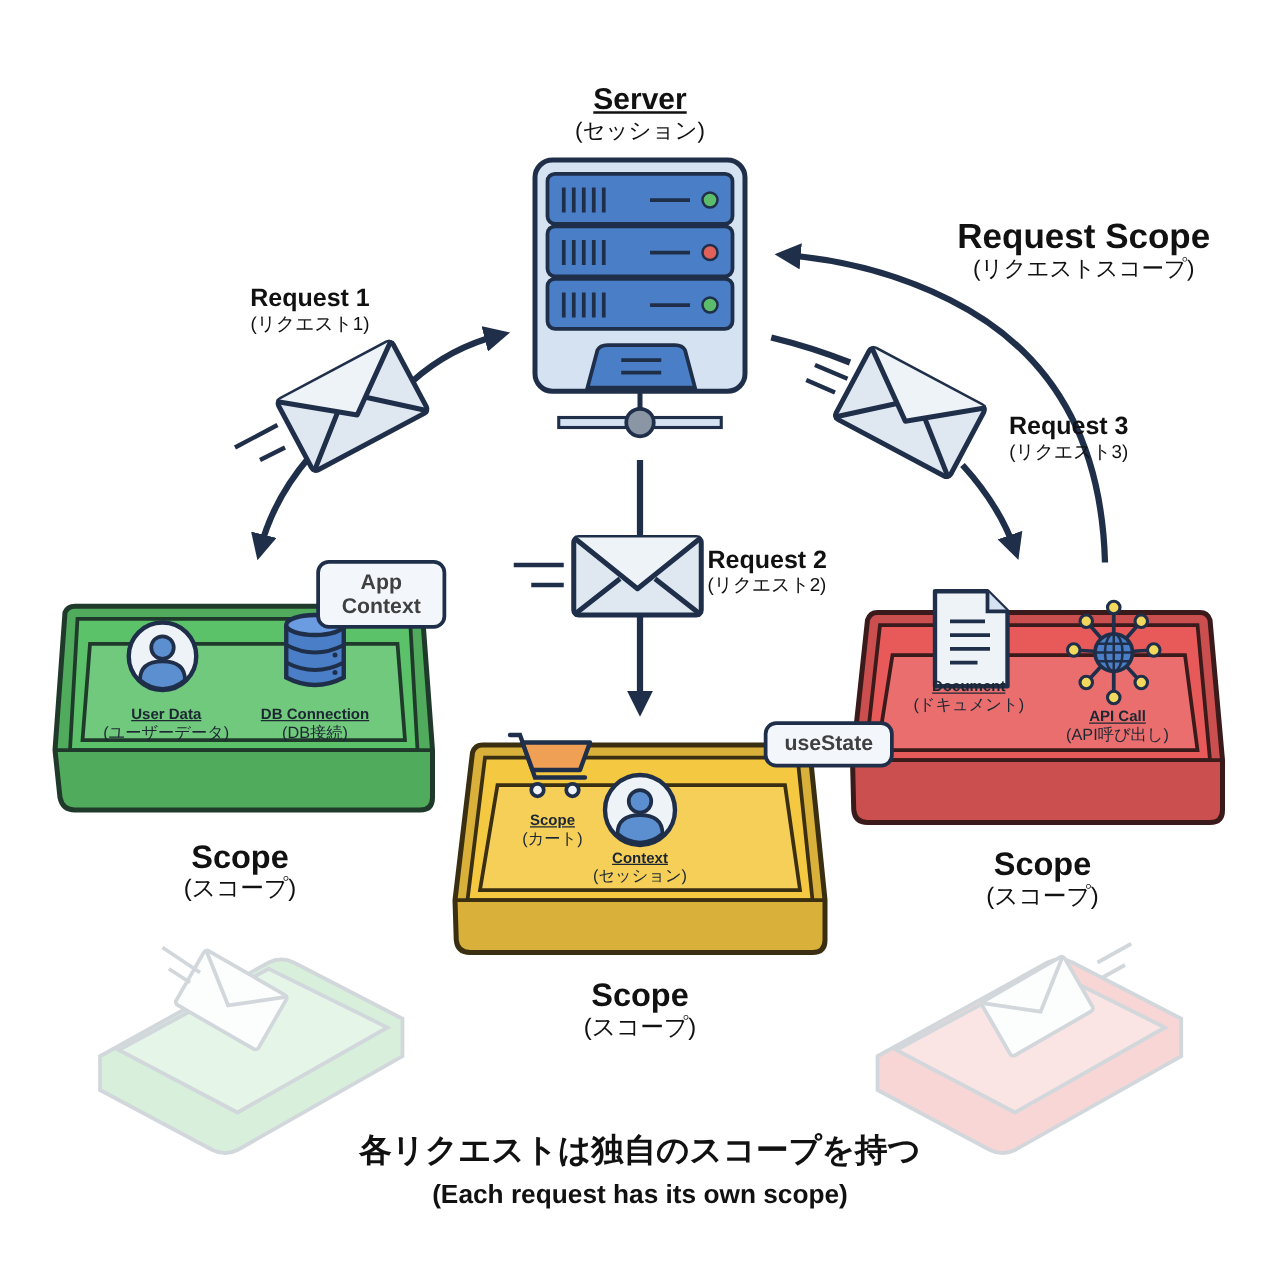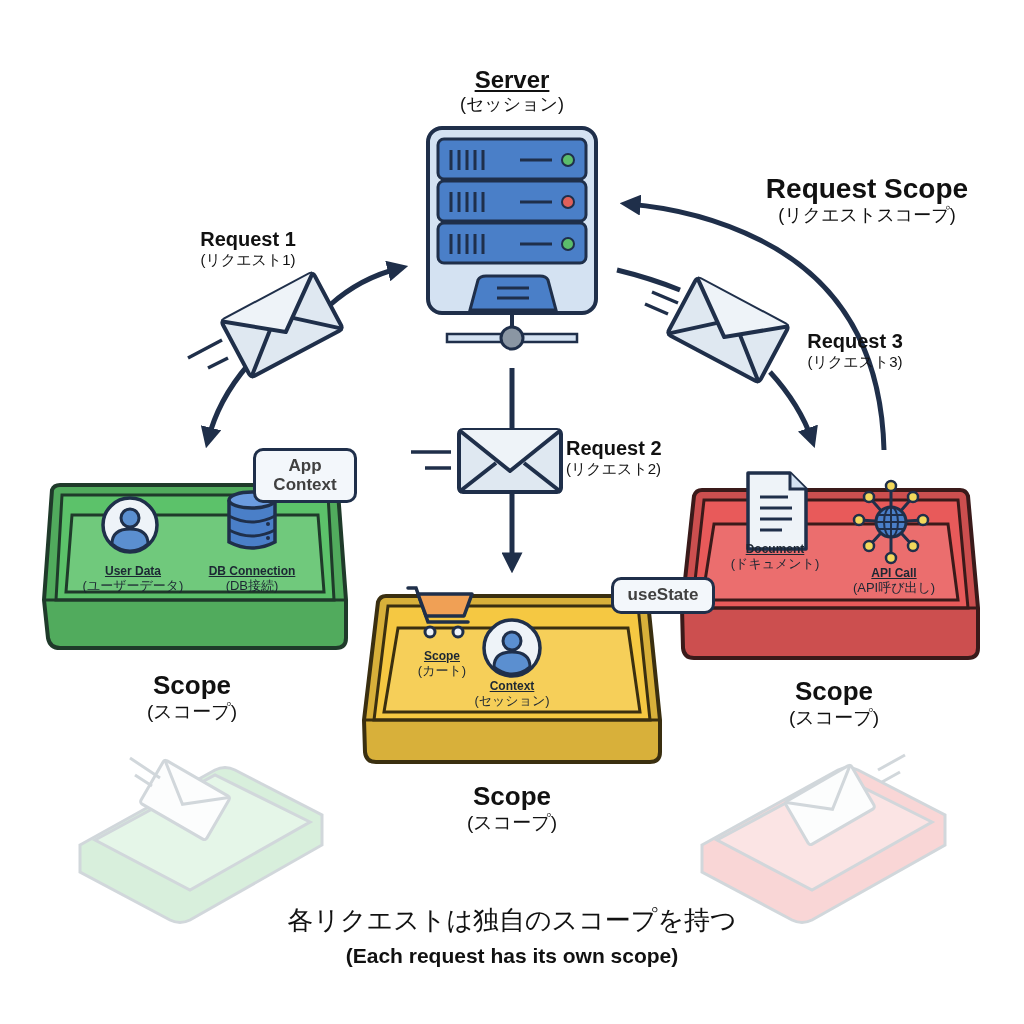--- a/index.html
+++ b/index.html
@@ -16,21 +16,21 @@
   .t-scope .en { font-size:26px; }
   .t-scope .jp { font-size:19px; }
   .t-rs .en { font-size:28px; }
   .t-rs .jp { font-size:18px; }
   .inner { position:absolute; text-align:center; line-height:1.15; white-space:nowrap; color:#1c2733; }
   .inner .en { display:block; font-size:12px; font-weight:bold;text-decoration:underline; }
   .inner .jp { display:block; font-size:13px; }
   .bubble { position:absolute; background:#f3f7fb; border:3px solid #1f2f4a; border-radius:10px;
             font-weight:bold; text-align:center; font-size:17px; line-height:1.1; color:#404040; padding:6px 10px; }
   .footer { position:absolute; left:0; width:1024px; text-align:center; top:903px; }
-  .footer .jp { display:block; font-size:26px; font-weight:normal; }
+  .footer .jp { display:block; font-size:26px; font-weight:bold; }
   .footer .en { display:block; font-size:21px; font-weight:bold; margin-top:6px; }
 </style>
 </head>
 <body>
 
 <svg class="stage" viewBox="0 0 1024 1024">
   <defs>
     <marker id="ah" viewBox="0 0 10 10" refX="6" refY="5" markerWidth="4.2" markerHeight="4.2" orient="auto-start-reverse">
       <path d="M0,0 L10,5 L0,10 z" fill="#1f2f4a"></path>
     </marker>

